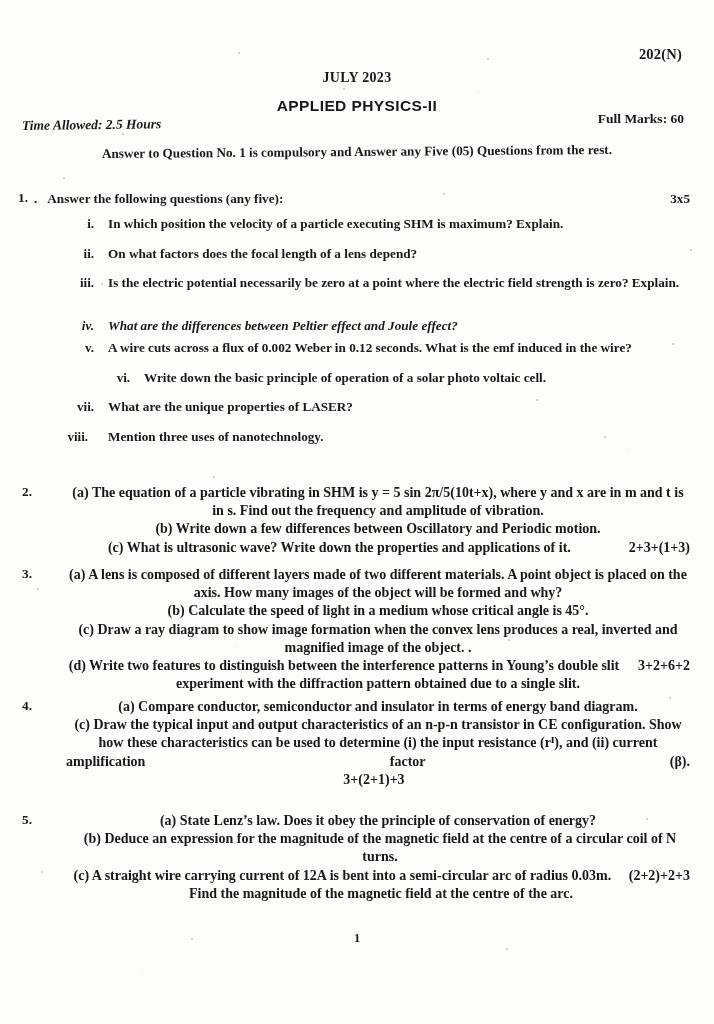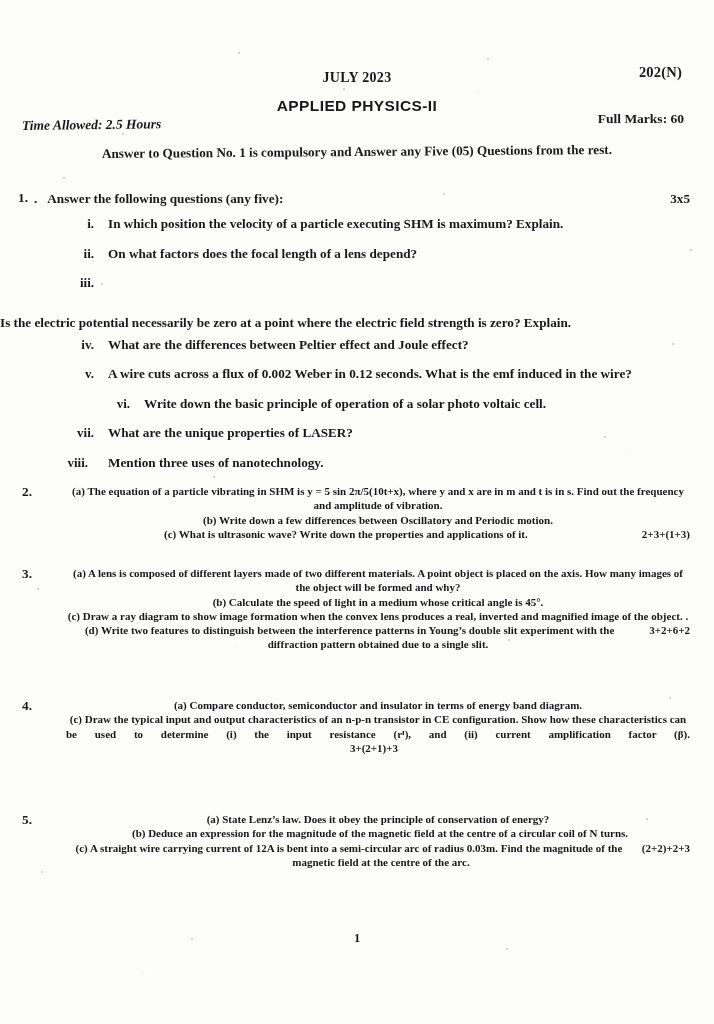--- a/index.html
+++ b/index.html
@@ -34,21 +34,20 @@
   }
 
   
   .code {
     position: absolute;
     top: 46px;
     right: 32px;
     font-weight: bold;
     font-size: 14.5px;
     letter-spacing: 0.2px;
-    margin-top: 18px;
   }
   .session {
     position: absolute;
     top: 70px;
     left: 0;
     right: 0;
     text-align: center;
     font-weight: bold;
     font-size: 14px;
     letter-spacing: 0.3px;
@@ -101,21 +100,21 @@
   .qnum {
     width: 46px;
     flex: 0 0 46px;
     font-weight: bold;
     font-size: 13.3px;
     padding-left: 18px;
     box-sizing: border-box;
   }
   .qbody {
     flex: 1 1 auto;
-    font-size: 11px;
+    font-size: 14px;
     line-height: 1.30;
     font-weight: bold;
     text-align: justify;
   }
   .qbody p { margin: 0; text-align: center; }
 
   
   #q1 { top: 190px; left: 0; right: 24px; }
   #q1 .qbody { font-size: 13.2px; }
   .q1-stem-row {
@@ -248,25 +247,25 @@
 
     <div class="subitems">
       <div class="subitem" style="margin-bottom:13px;">
         <span class="roman">i.</span>
         <span class="subtext">In which position the velocity of a particle executing SHM is maximum? Explain.</span>
       </div>
       <div class="subitem" style="margin-bottom:13px;">
         <span class="roman">ii.</span>
         <span class="subtext">On what factors does the focal length of a lens depend?</span>
       </div>
-      <div class="subitem" style="margin-bottom:5px;flex-direction:column;">
+      <div class="subitem" style="margin-bottom:26px;">
         <span class="roman">iii.</span>
         <span class="subtext">Is the electric potential necessarily be zero at a point where the electric field strength is zero? Explain.</span>
       </div>
-      <div class="subitem" style="margin-bottom:13px;">
+      <div class="subitem" style="margin-bottom:6px;font-style:italic;">
         <span class="roman">iv.</span>
         <span class="subtext">What are the differences between Peltier effect and Joule effect?</span>
       </div>
       <div class="subitem" style="margin-bottom:13px;">
         <span class="roman">v.</span>
         <span class="subtext">A wire cuts across a flux of 0.002 Weber in 0.12 seconds. What is the emf induced in the wire?</span>
       </div>
       <div class="subitem" style="margin-bottom:13px;padding-left:36px;">
         <span class="roman">vi.</span>
         <span class="subtext">Write down the basic principle of operation of a solar photo voltaic cell.</span>

